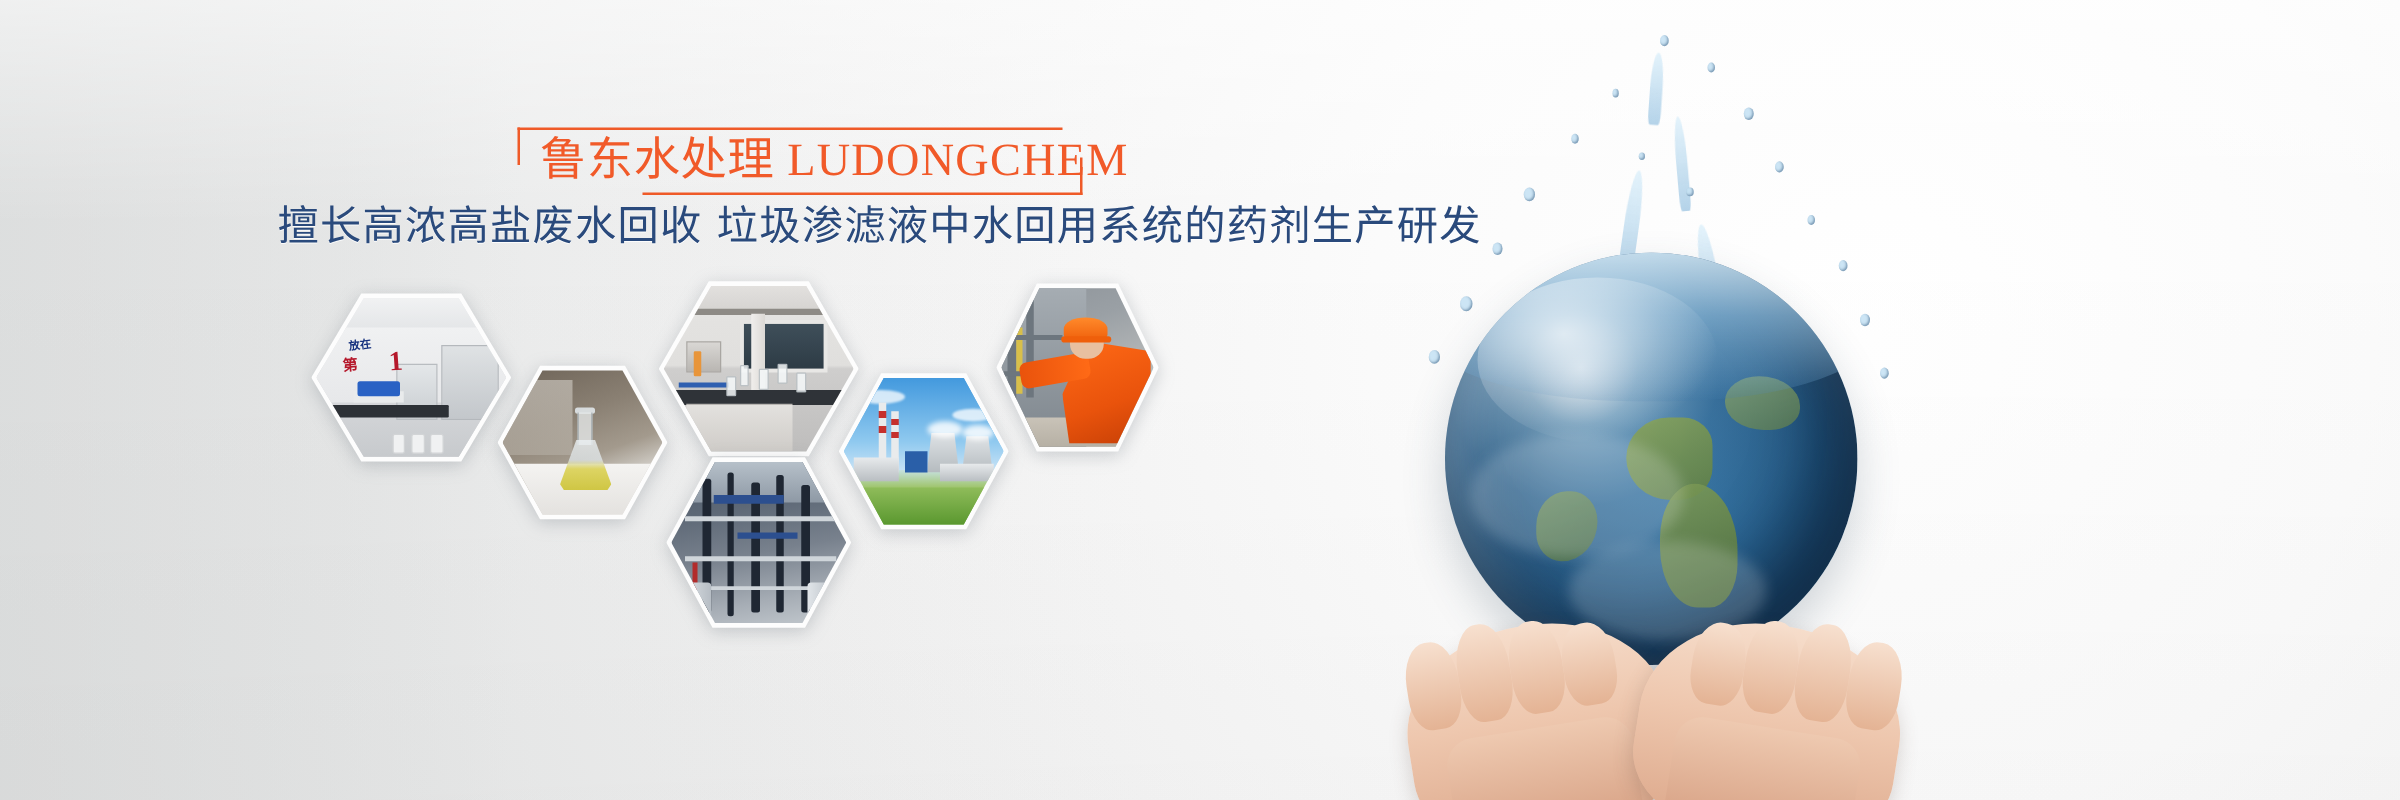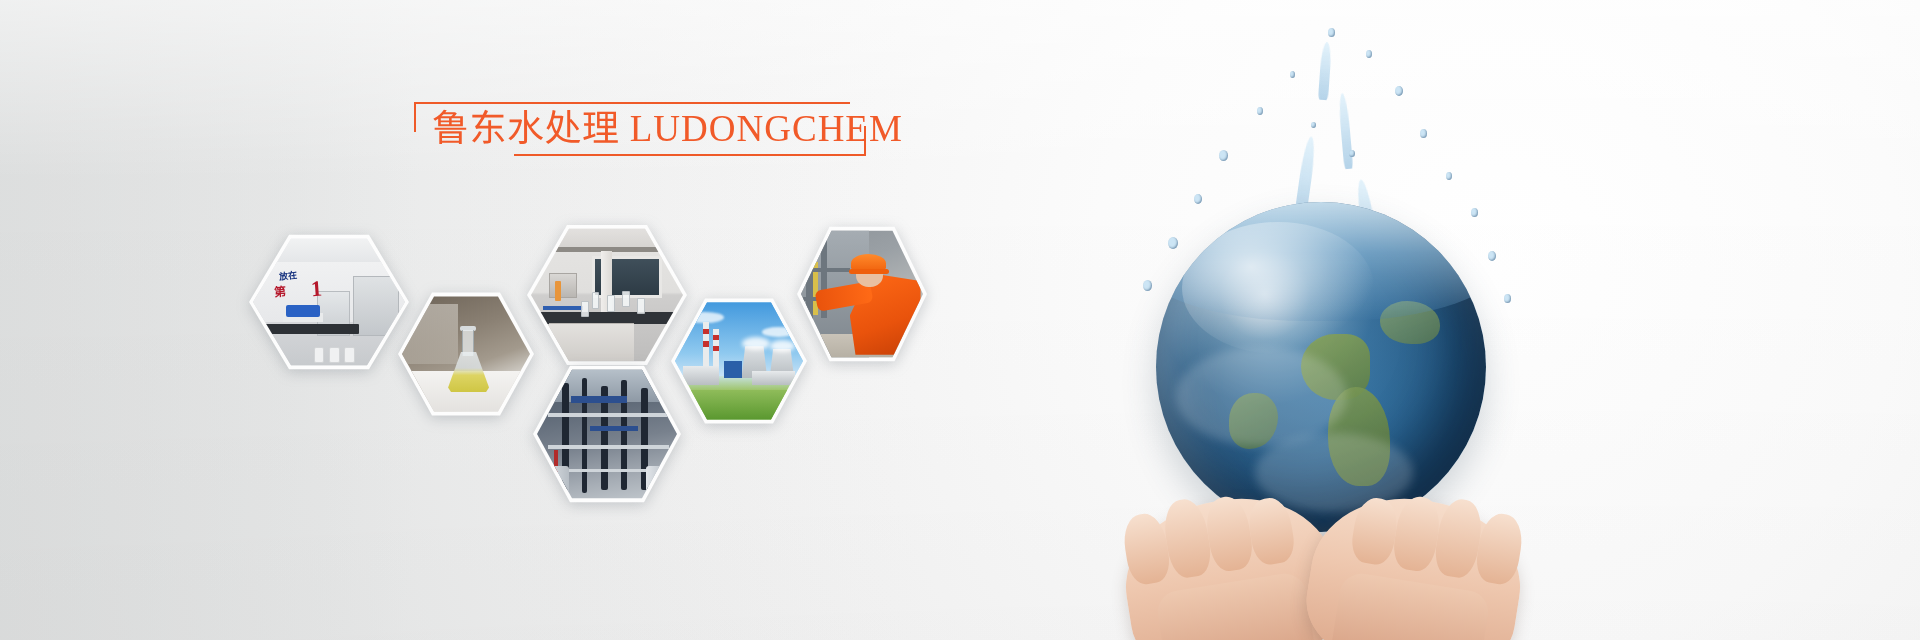--- a/index.html
+++ b/index.html
@@ -244,20 +244,21 @@
   <div class="headline">
     <div class="rule top"></div>
     <div class="tick left"></div>
     <div class="headline-text">
       <span>鲁东水处理</span><span class="en">&nbsp;</span><span class="en">LUDONGCHEM</span>
     </div>
     <div class="rule bottom"></div>
     <div class="tick right"></div>
   </div>
 
+  <div class="subtitle">擅长高浓高盐废水回收 垃圾渗滤液中水回用系统的药剂生产研发</div>
 
   <div class="hexes">
 
     <div class="hex" id="hex1">
       <div class="shell"></div>
       <div class="inner">
         <div class="scene lab1">
           <div class="ceiling"></div>
             <div class="wall"></div>
             <div class="floor"></div>

